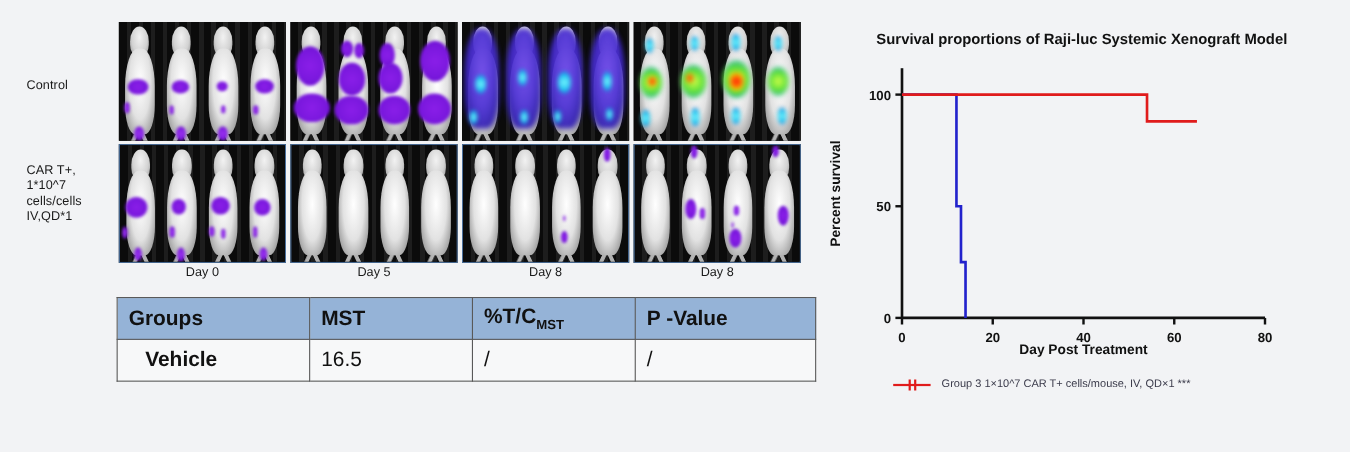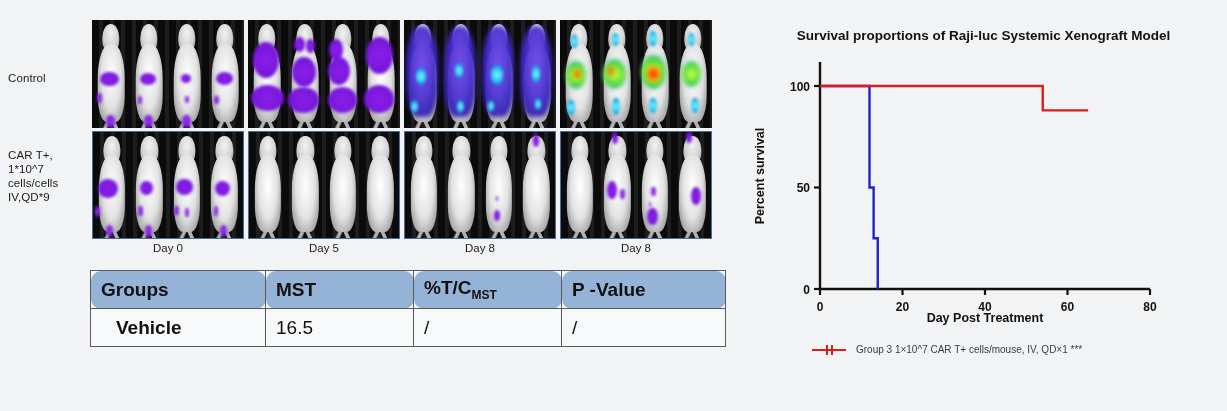--- a/index.html
+++ b/index.html
@@ -11,21 +11,21 @@
     width: 1227px;
     height: 411px;
     position: relative;
     font-family: "Liberation Sans", sans-serif;
     overflow: hidden;
   }
 
   
   #imaging-panel {
     position: absolute;
-    left: 0; top: 0;
+    left: 16px; top: 0;
     width: 740px; height: 411px;
   }
 
   .row-label {
     position: absolute;
     left: 8px;
     width: 84px;
     font-size: 11.5px;
     color: #1a1a1a;
     line-height: 14px;
@@ -148,21 +148,20 @@
     text-align: left;
     font-weight: normal;
     color: #111;
     font-size: 19px;
     vertical-align: middle;
   }
   #result-table thead th {
     background: #95b3d7;
     font-weight: bold;
     font-size: 19px;
-    border-radius: 10px;
   }
   #result-table tbody td:first-child { font-weight: bold; padding-left: 25px; }
   #result-table col.c1 { width: 175px; }
   #result-table col.c2 { width: 148px; }
   #result-table col.c3 { width: 148px; }
   #result-table col.c4 { width: 164px; }
   .sub { font-size: 12px; vertical-align: sub; }
 
   
   #survival-chart {
@@ -219,21 +218,21 @@
 <div id="imaging-panel">
 
   <div class="row-label" id="row-label-control">
     <div>Control</div>
   </div>
 
   <div class="row-label" id="row-label-cart">
     <div>CAR T+,</div>
     <div>1*10^7</div>
     <div>cells/cells</div>
-    <div>IV,QD*9</div>
+    <div>IV,QD*1</div>
   </div>
 
   <div class="img-row" id="img-row-control">
 
     <div class="img-cell">
       <div class="chamber"></div>
       <div class="mice">
         <div class="mouse">
             <div class="legs"></div>
           <div class="sig purple" style="left:22%;top:48%;width:48%;height:13%"></div>

